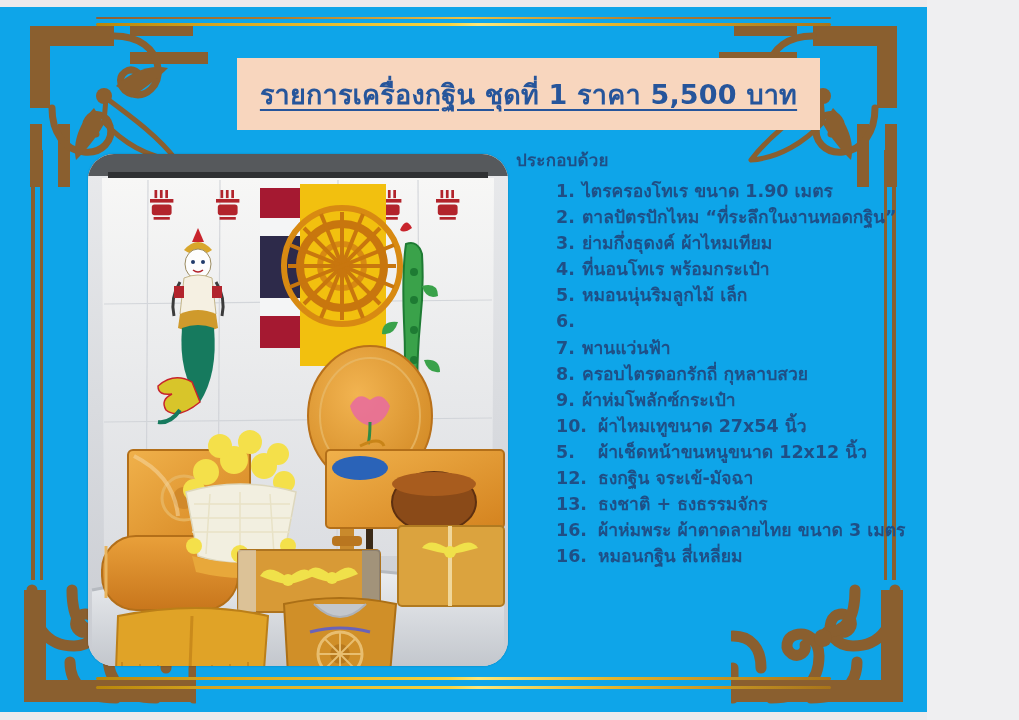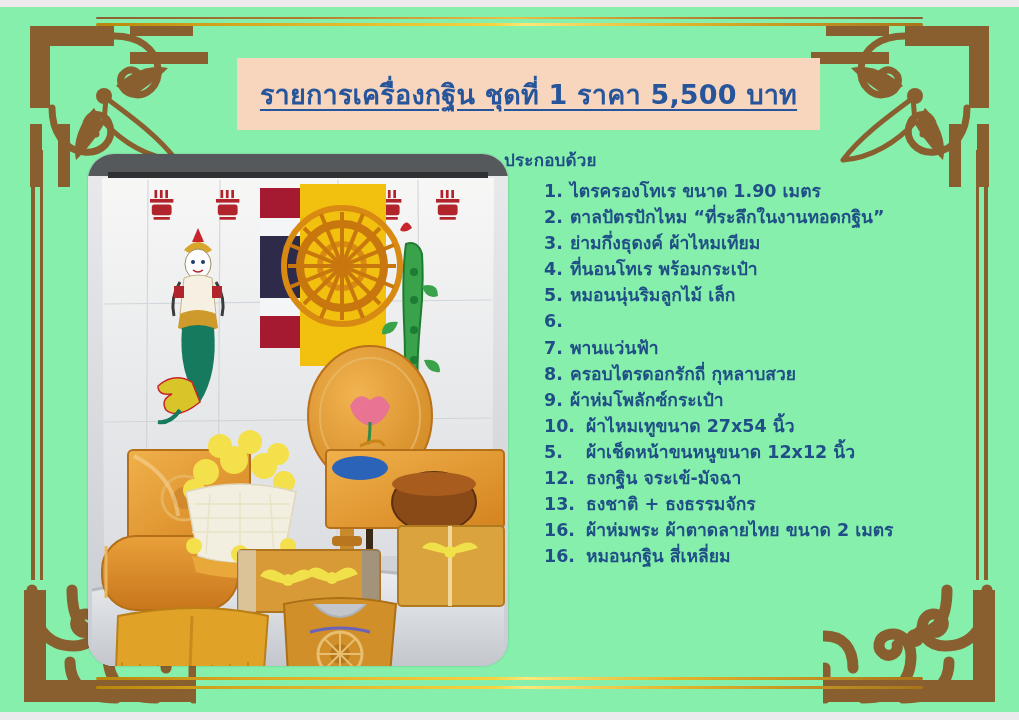--- a/index.html
+++ b/index.html
@@ -4,22 +4,22 @@
 <title>Kathin Set 1</title>
 <style>
   html,body{margin:0;padding:0;}
   body{
     width:1019px;height:720px;overflow:hidden;
     background:#efeff1;
     font-family:"DejaVu Sans","Liberation Sans",sans-serif;
   }
 
   #slide{
-    position:relative;width:1019px;height:720px;
-    background:#86efac;
+    position:relative;width:927px;height:720px;
+    background:#0ea5e9;
     overflow:hidden;
   }
   
   .page-edge{position:absolute;left:0;width:1019px;height:7px;background:#eceaec;z-index:40;}
   .page-edge.top{top:0;}
   .page-edge.bot{bottom:0;height:8px;}
 
   
   .frame{position:absolute;inset:0;z-index:5;pointer-events:none;}
   .frame svg{position:absolute;}
@@ -55,21 +55,21 @@
   #photo{
     position:absolute;left:88px;top:154px;width:420px;height:512px;
     border-radius:26px;overflow:hidden;z-index:12;
     background:#cfd2d6;
     box-shadow:0 0 2px rgba(0,0,0,.25);
   }
   #photo svg{display:block;width:420px;height:512px;}
 
   
   #text-col{
-    position:absolute;left:504px;top:146px;width:470px;z-index:12;
+    position:absolute;left:516px;top:146px;width:470px;z-index:12;
     color:#1f4f86;
   }
   #intro{font-size:17px;font-weight:bold;color:#1f4f86;margin:0 0 10px 0;letter-spacing:.2px;}
   ol.items{list-style:none;margin:0;padding:0 0 0 40px;}
   ol.items li{
     display:flex;align-items:flex-start;
     font-size:17.5px;font-weight:bold;color:#1f4f86;
     line-height:1.0;
     margin:0 0 8.6px 0;
     white-space:nowrap;
@@ -487,21 +487,21 @@
       <li class="wide">
           <span class="num">12.</span>
           <span class="txt">ธงกฐิน จระเข้-มัจฉา</span>
         </li>
       <li class="wide">
           <span class="num">13.</span>
           <span class="txt">ธงชาติ + ธงธรรมจักร</span>
         </li>
       <li class="wide">
           <span class="num">16.</span>
-          <span class="txt">ผ้าห่มพระ ผ้าตาดลายไทย ขนาด 2 เมตร</span>
+          <span class="txt">ผ้าห่มพระ ผ้าตาดลายไทย ขนาด 3 เมตร</span>
         </li>
       <li class="wide">
           <span class="num">16.</span>
           <span class="txt">หมอนกฐิน สี่เหลี่ยม</span>
         </li>
     </ol>
   </div>
 
 </div>
 

